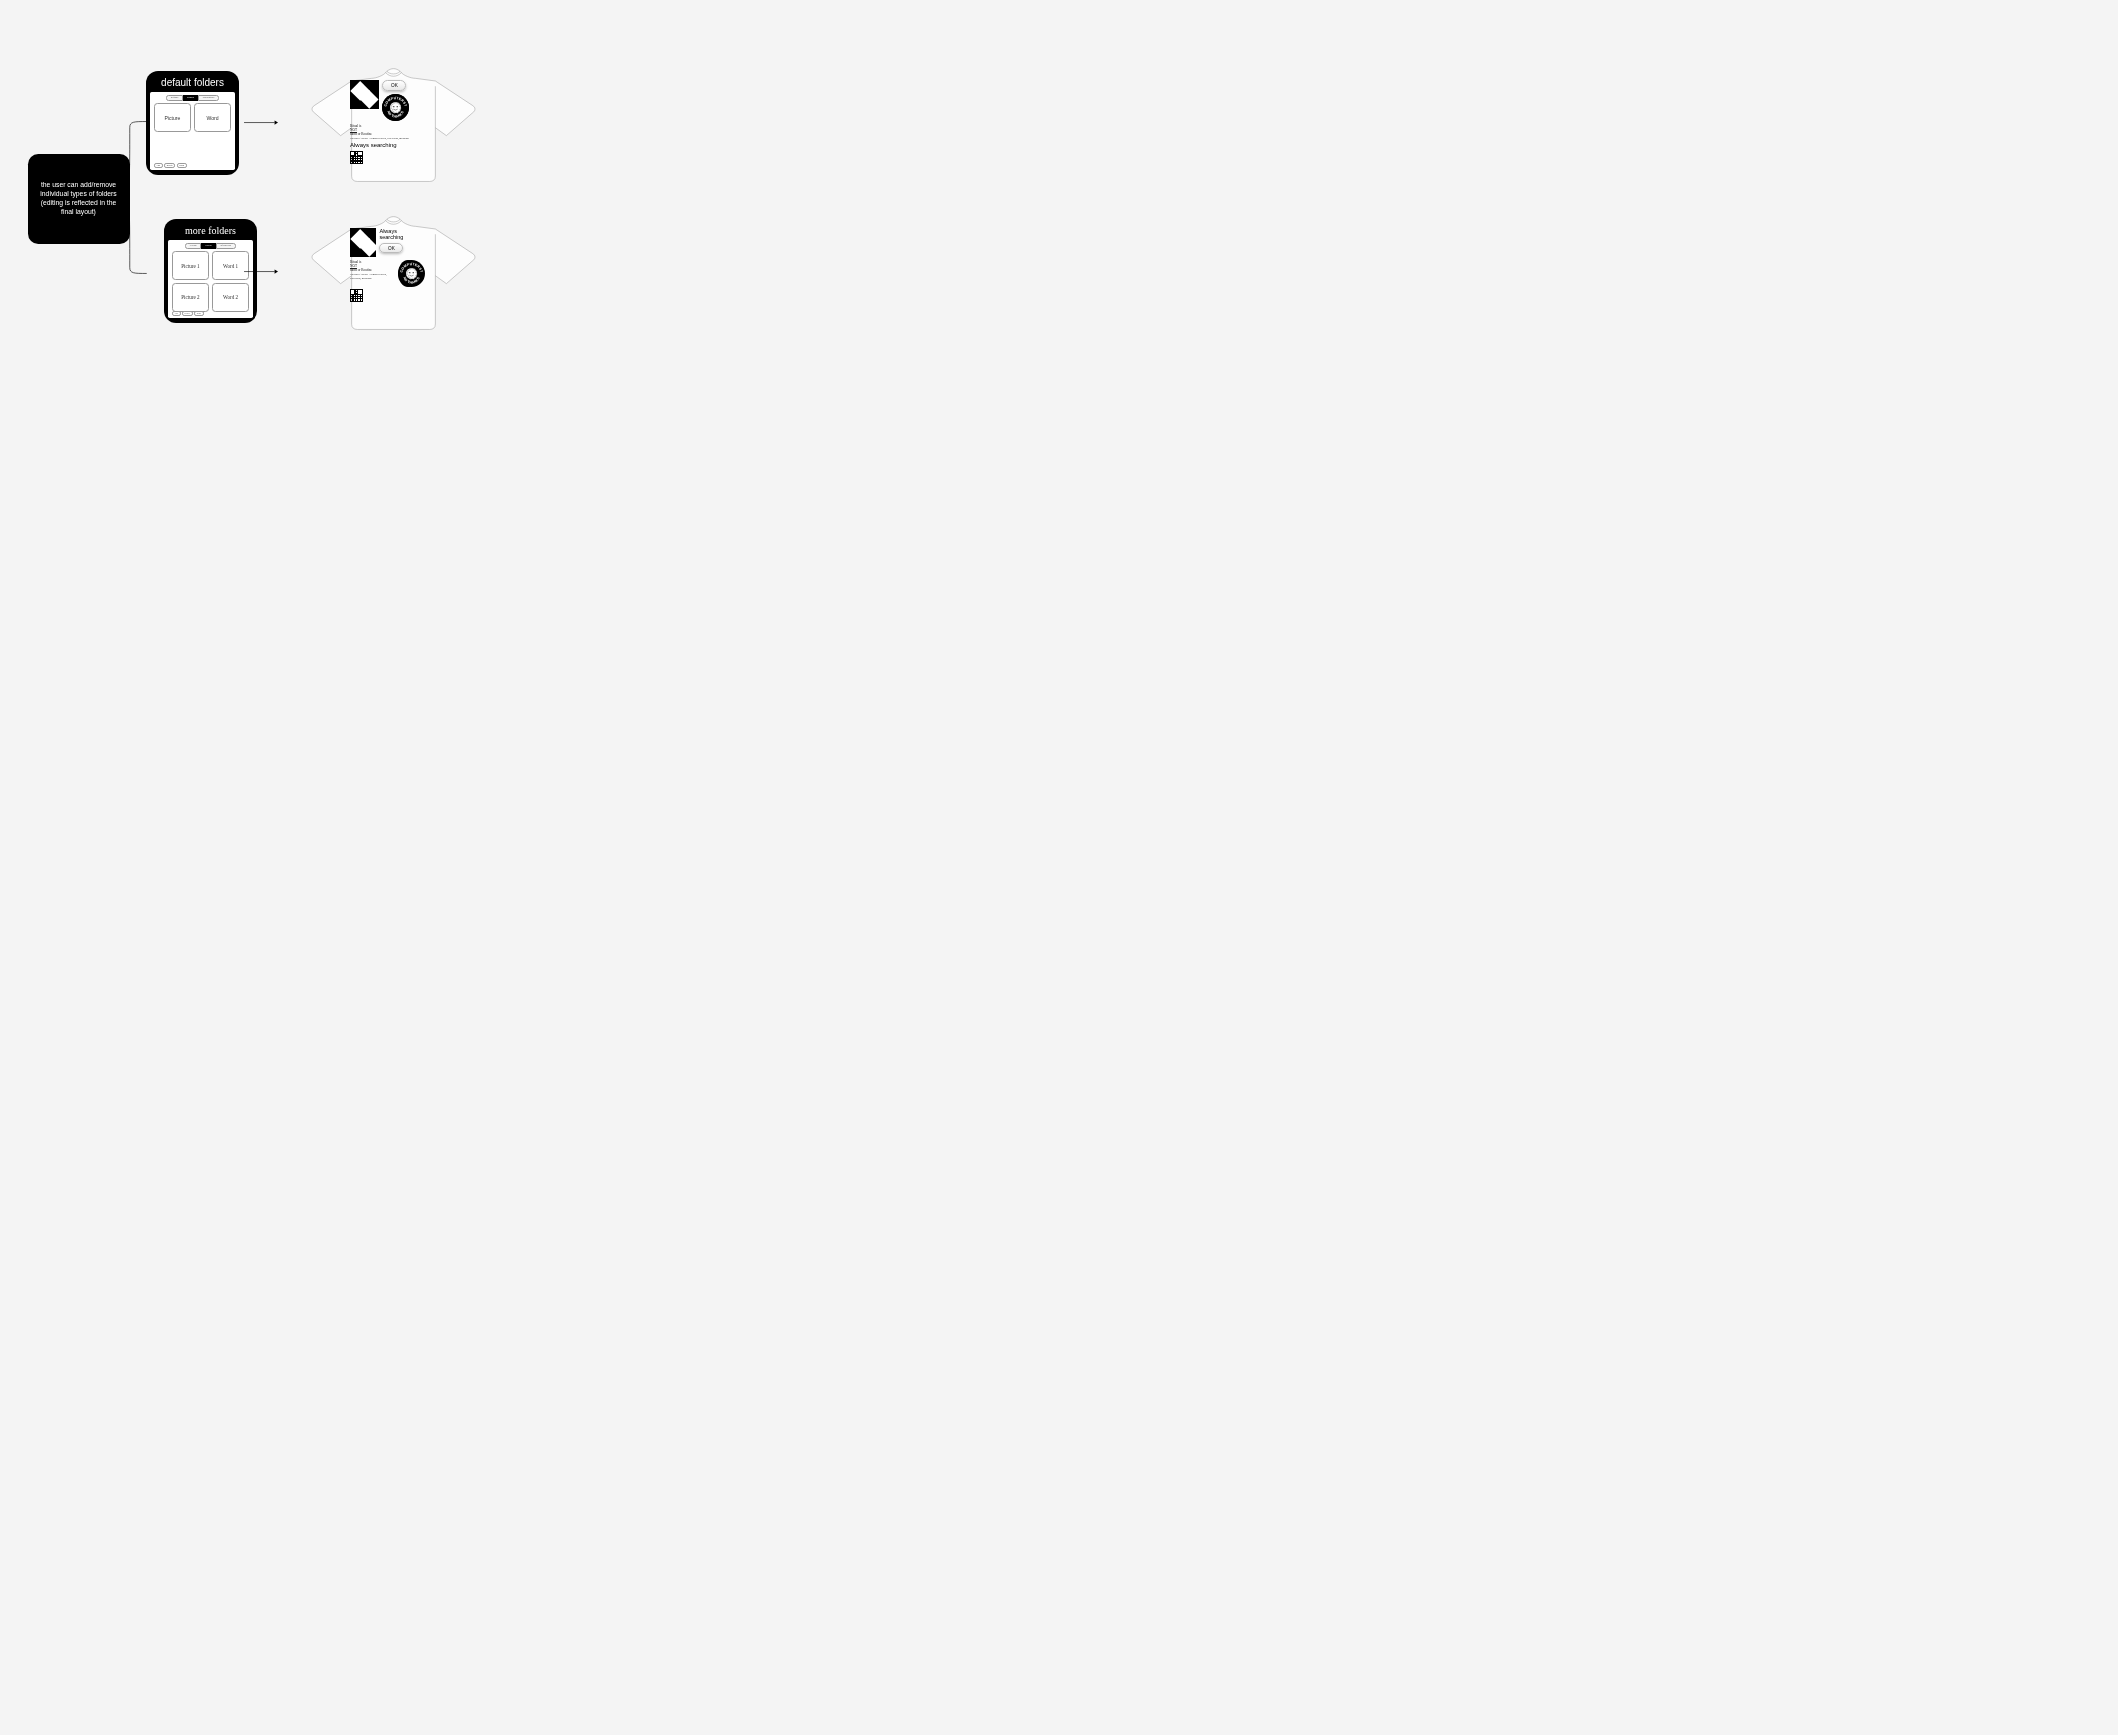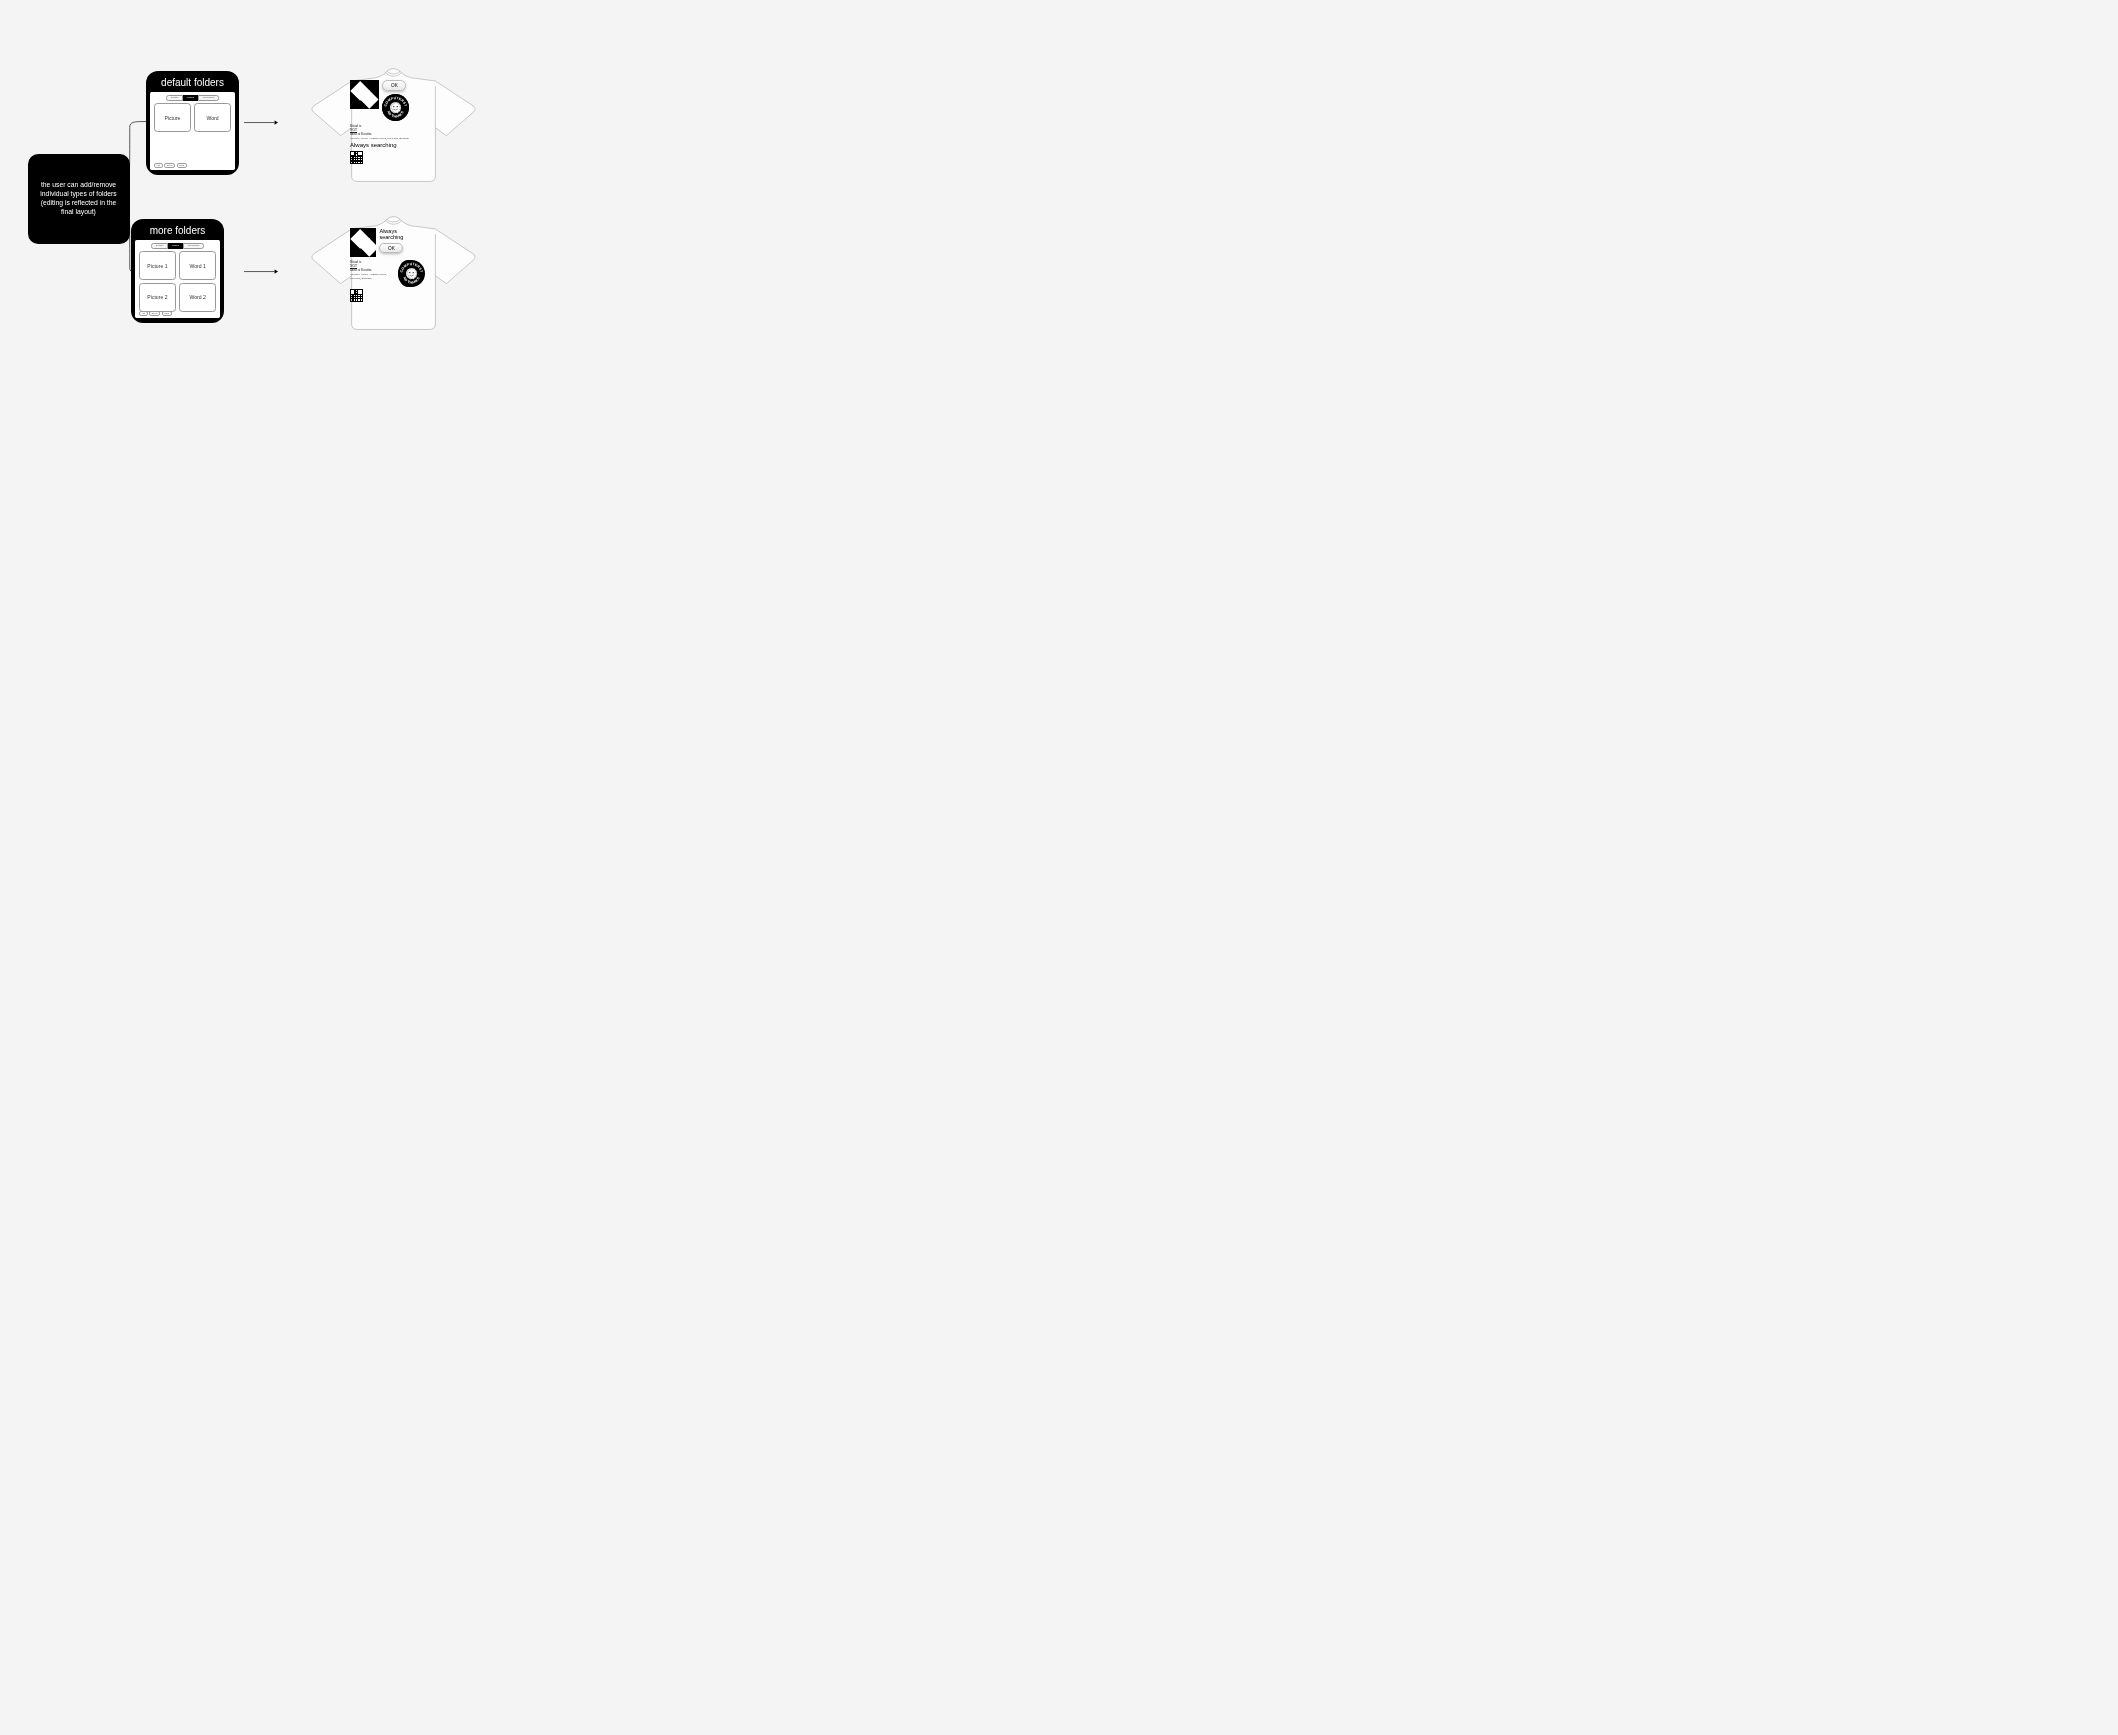--- a/index.html
+++ b/index.html
@@ -186,21 +186,21 @@
       <div class="mini-btn">Send</div>
     </div>
   </div>
 </div>
 
 <svg class="arrow" style="left:244px;top:120px;" width="34" height="5.1" viewBox="0 0 80 12">
   <line x1="0" y1="6" x2="72" y2="6" stroke="#000" stroke-width="1.5"></line>
   <polygon points="72,1 80,6 72,11" fill="#000"></polygon>
 </svg>
 
-<div class="device" style="left:131px;top:219px;">
+<div class="device" style="left:164px;top:219px;font-family:Liberation Serif, serif;">
   <div class="device-title">more folders</div>
   <div class="screen">
     <div class="tabs">
       <div class="tab">Settings</div>
       <div class="tab active">Folders</div>
       <div class="tab">Informations</div>
     </div>
     <div class="folders">
       <div class="folder">Picture 1</div>
       <div class="folder">Word 1</div>

